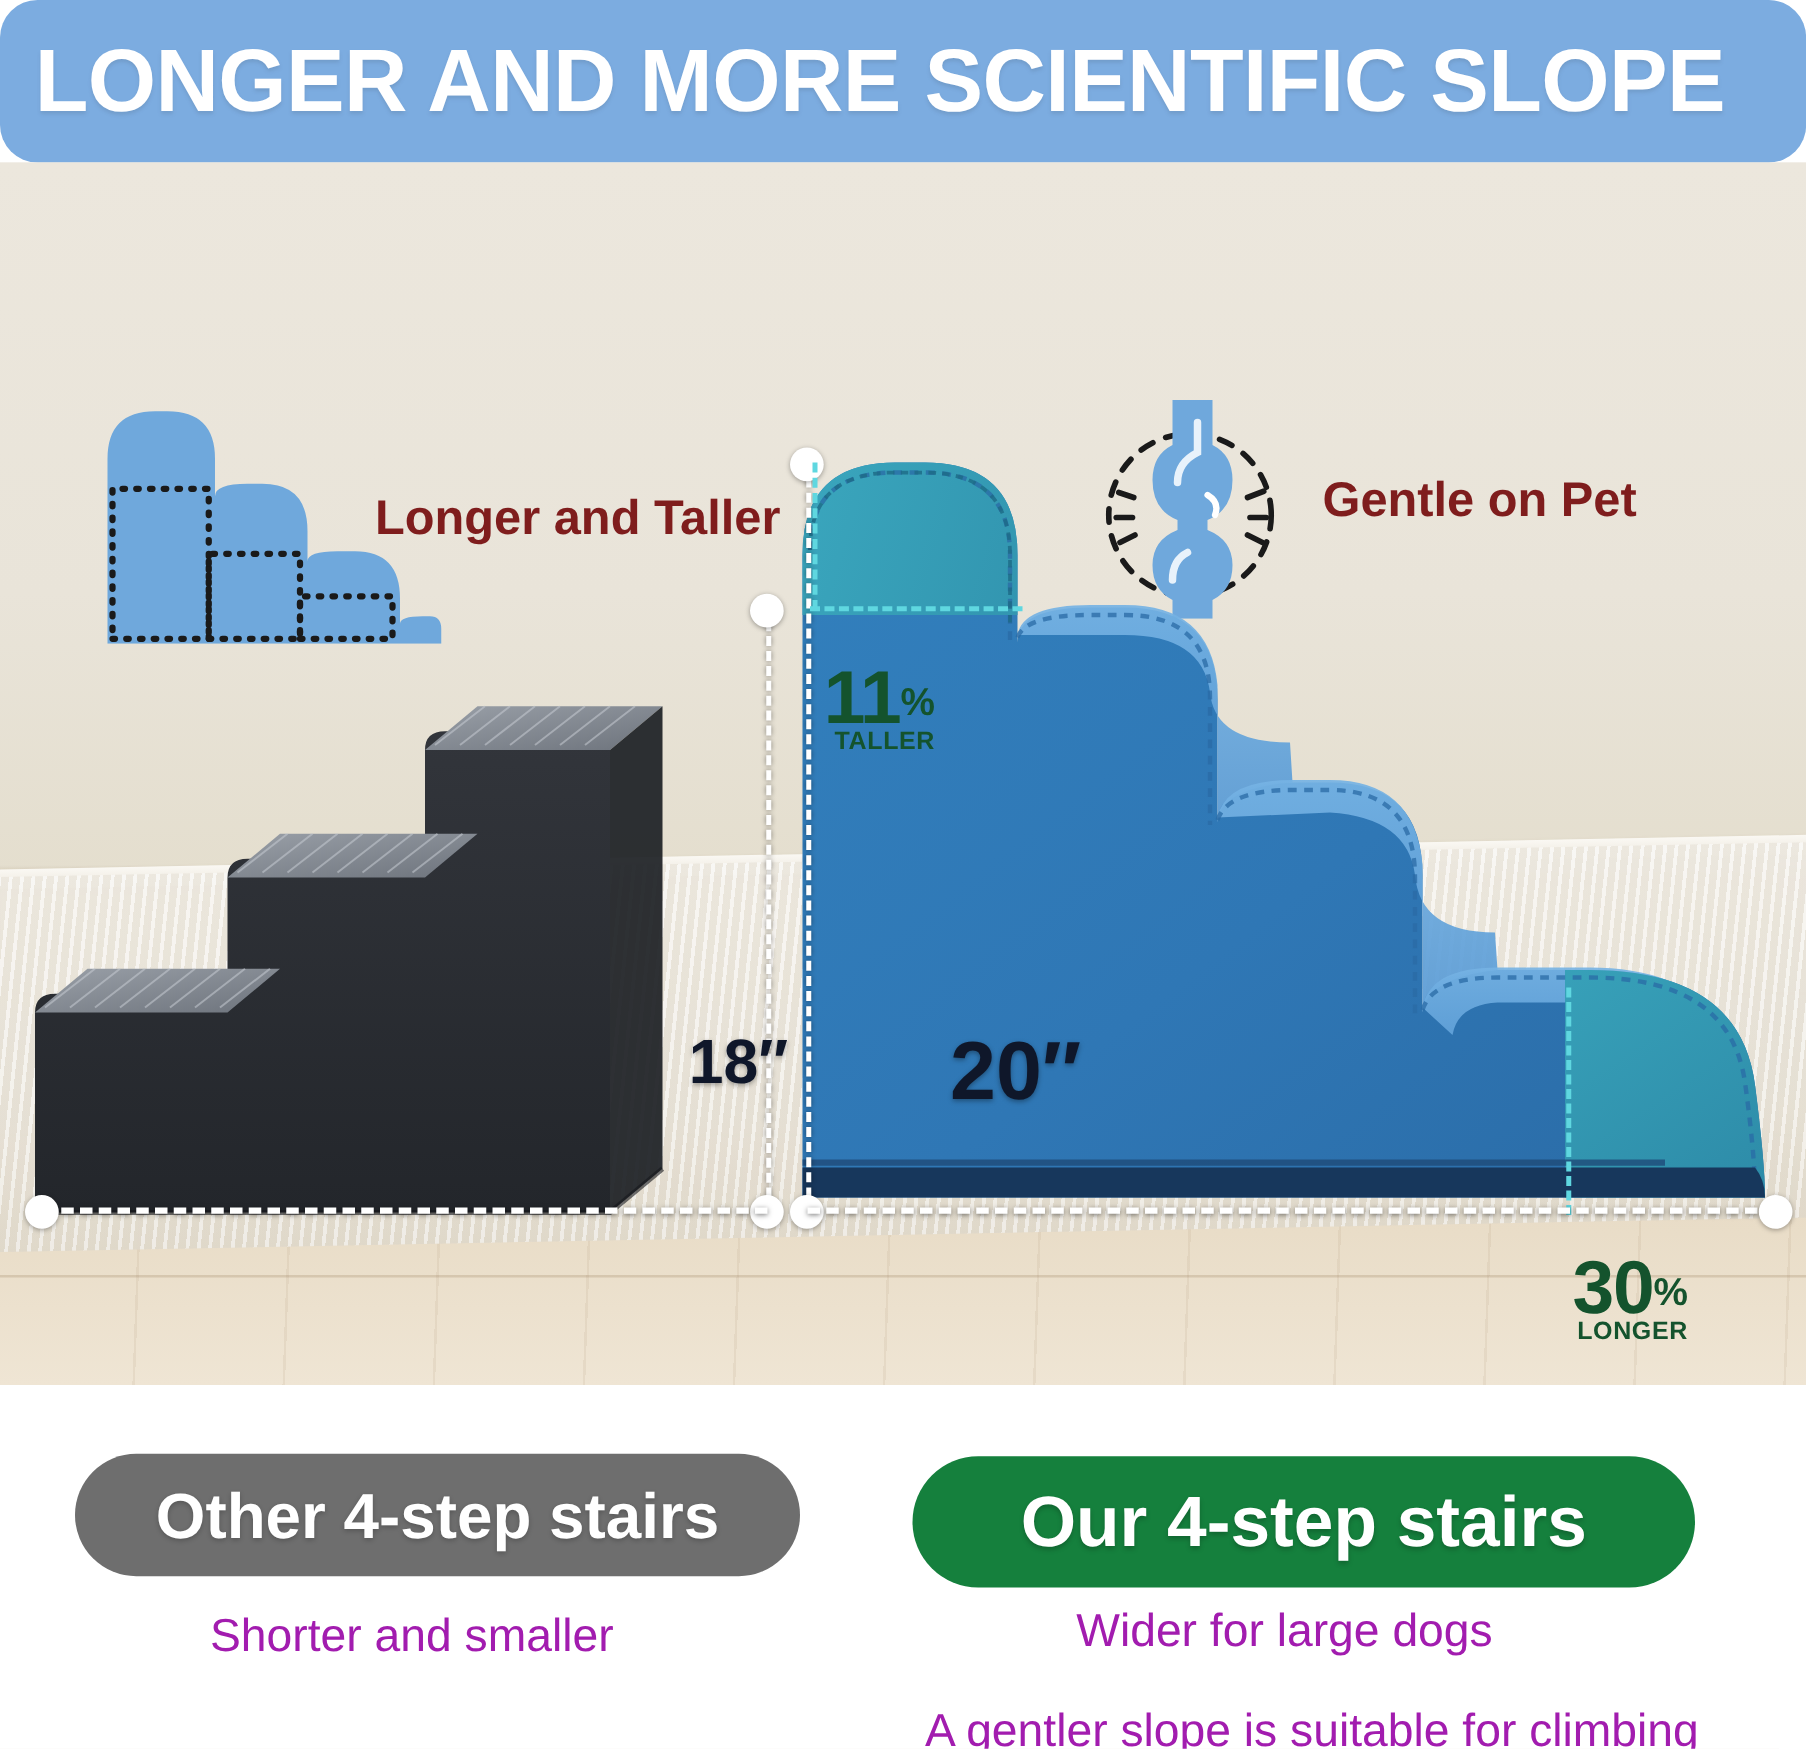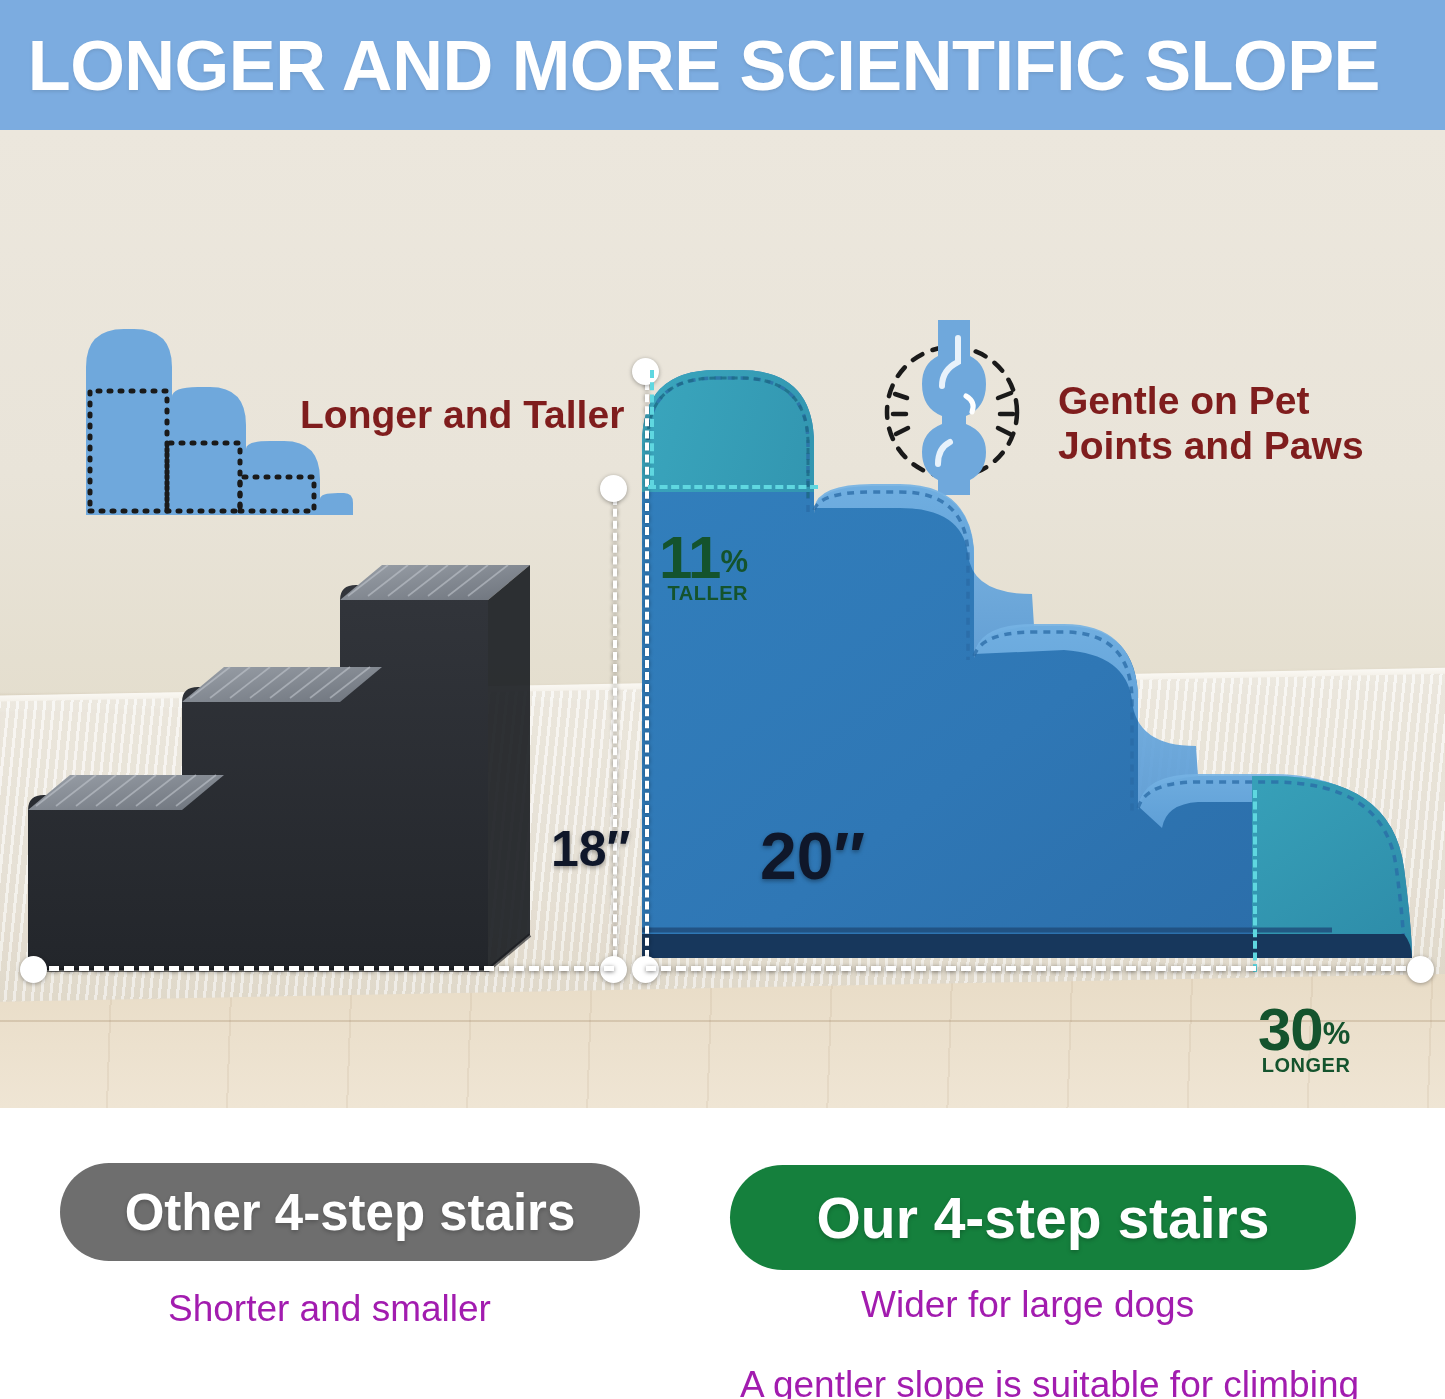--- a/index.html
+++ b/index.html
@@ -8,21 +8,21 @@
     font-family:"Liberation Sans", sans-serif;
     background:#ffffff;
     position:relative;
     overflow:hidden;
   }
 
   
   .header-banner{
     position:absolute; left:0; top:0; width:1445px; height:130px;
     background:#7cace0;
-    display:flex; align-items:center;
+    display:flex; align-items:center;border-radius:30px;
   }
   .header-title{
     color:#ffffff;
     font-size:71px;
     font-weight:bold;
     letter-spacing:-0.5px;
     padding-left:28px;
     white-space:nowrap;
     transform:scaleX(0.99);
     transform-origin:left center;
@@ -212,21 +212,20 @@
         <line x1="26" y1="94" x2="13" y2="94"></line>
         <line x1="28" y1="108" x2="16" y2="114"></line>
         <line x1="118" y1="78" x2="131" y2="73"></line>
         <line x1="120" y1="94" x2="133" y2="94"></line>
         <line x1="118" y1="108" x2="130" y2="114"></line>
       </g>
     </svg>
   </div>
   <div class="feat-label feat-right">
     <span>Gentle on Pet</span><br>
-    <span>Joints and Paws</span>
   </div>
 
   <div class="gray-stairs">
     <svg viewBox="0 0 615 500" width="615" height="500">
       <defs>
         <linearGradient id="darkBody" x1="0" y1="0" x2="0" y2="1">
           <stop offset="0%" stop-color="#32353b"></stop>
           <stop offset="100%" stop-color="#23262b"></stop>
         </linearGradient>
         <linearGradient id="treadG" x1="0" y1="0" x2="1" y2="1">

